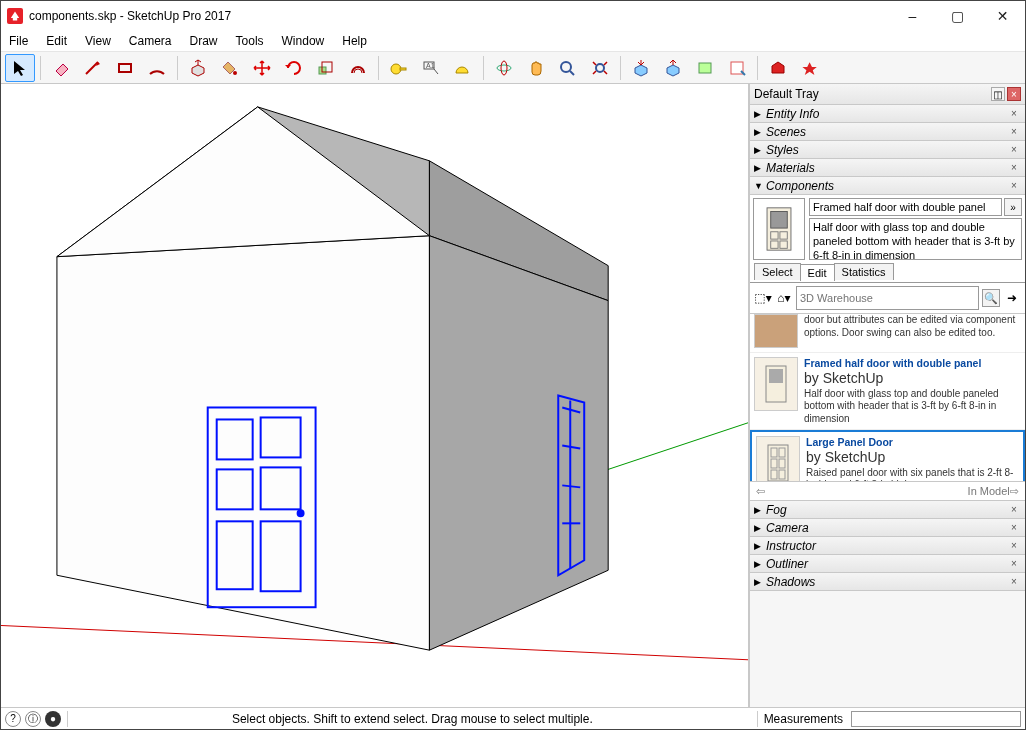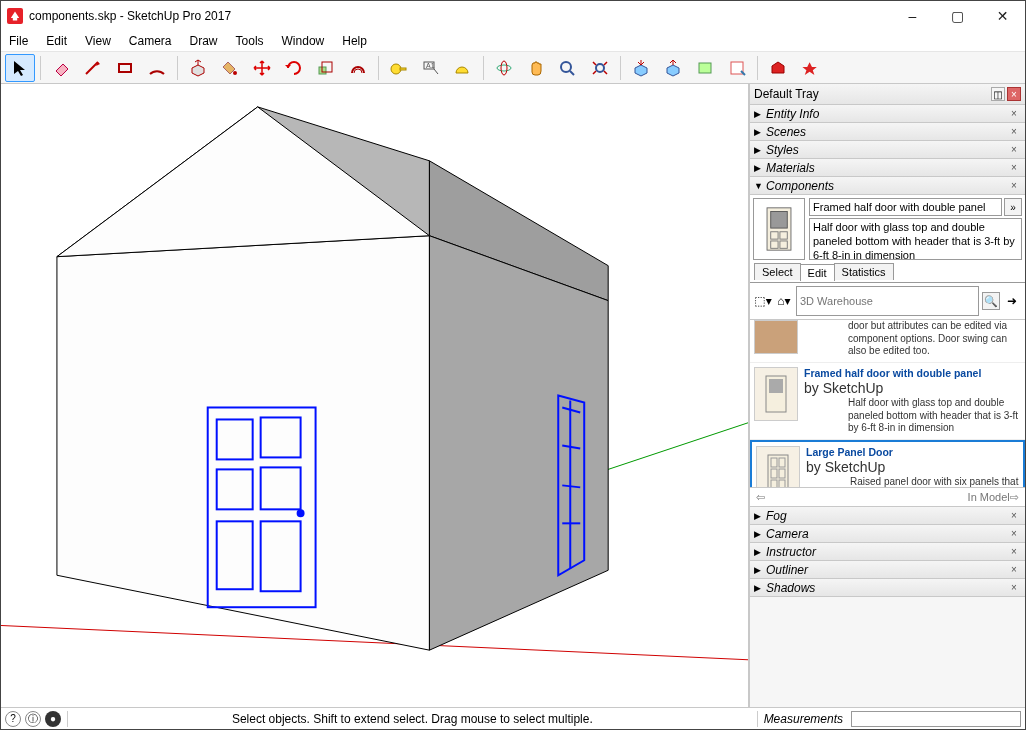--- a/index.html
+++ b/index.html
@@ -42,40 +42,40 @@
 .comp-name { flex:1; height: 18px; border: 1px solid #999; font-size: 11px; padding: 0 3px; }
 .comp-expand{width:18px;height:18px;border:1px solid #999;background:#f3f3f3;font-size:10px;display:flex;align-items:center;justify-content:center;}
 .comp-desc { height: 42px; border: 1px solid #999; font-size: 11px; padding: 2px 3px; resize:none; line-height:1.25;}
 
 .tabs { height: 20px; display: flex; align-items: flex-start; padding-left: 4px; font-size: 11px; border-bottom: 1px solid #999; }
 .tabs .tab { padding: 2px 7px; border: 1px solid #999; border-bottom: none; background: #f3f3f3; margin-right: -1px; }
 .tabs .tab.active { background: #fff; position:relative; top:1px;}
 
 .search-row { display: flex; align-items: center; padding: 3px 4px; gap: 3px; border-bottom:1px solid #c8c8c8;}
 .ico{width:18px;height:18px;display:flex;align-items:center;justify-content:center;font-size:12px;}
-.search-row input { flex: 1; height: 30px; border: 1px solid #999; font-size: 11px; padding: 0 3px; color:#888;}
+.search-row input { flex: 1; height: 24px; border: 1px solid #999; font-size: 11px; padding: 0 3px; color:#888;}
 .sbtn{width:18px;height:18px;border:1px solid #999;display:flex;align-items:center;justify-content:center;font-size:11px;background:#f3f3f3;}
 
 .listwrap{height: 168px; overflow-y:auto; border-bottom:1px solid #c8c8c8;}
 .list-item { display: flex; padding: 4px; gap: 6px; border-bottom:1px solid #eee;}
 .list-item.sel{border:2px solid #1a7cd6;}
 .list-item .thumb { width: 44px; height: 54px; border: 1px solid #ccc; background: #f6f0e4; display:flex;align-items:center;justify-content:center; flex-shrink:0;}
 .list-item .txt { font-size: 10.5px; line-height: 1.25; }
 .list-item .txt .t1 { font-weight: bold; color: #0a4aa0; }
 .list-item .txt .t2 { font-size: 14px; color:#333;}
-.list-item .txt .t3 { font-size: 10px; color:#333;margin-left:44px;}
+.list-item .txt .t3 { font-size: 10px; color:#333;}
 
 .navrow{height:18px;display:flex;align-items:center;padding:0 6px;font-size:11px;color:#777;}
 .navrow .center{flex:1;text-align:right;}
 
 .statusbar { height: 22px; border-top: 1px solid #c8c8c8; display: flex; align-items: center; font-size: 12px; gap: 4px; padding: 0 4px;}
 .statusbar .sico{width:16px;height:16px;border:1px solid #888;border-radius:50%;display:flex;align-items:center;justify-content:center;font-size:10px;}
 .statusbar .sep{width:1px;height:16px;background:#ccc;margin:0 2px;}
 .statusbar .hint{flex:1;text-align:center;}
-.statusbar .meas-label{padding-right:4px;font-style:italic;}
+.statusbar .meas-label{padding-right:4px;}
 .tray-filler{flex:1;background:#f6f6f6;}
 </style>
 </head>
 <body>
 
 <div class="titlebar">
   <div class="appicon"></div>
   <div class="title">components.skp - SketchUp Pro 2017</div>
   <div class="winbtns">
     <div class="winbtn">–</div>

